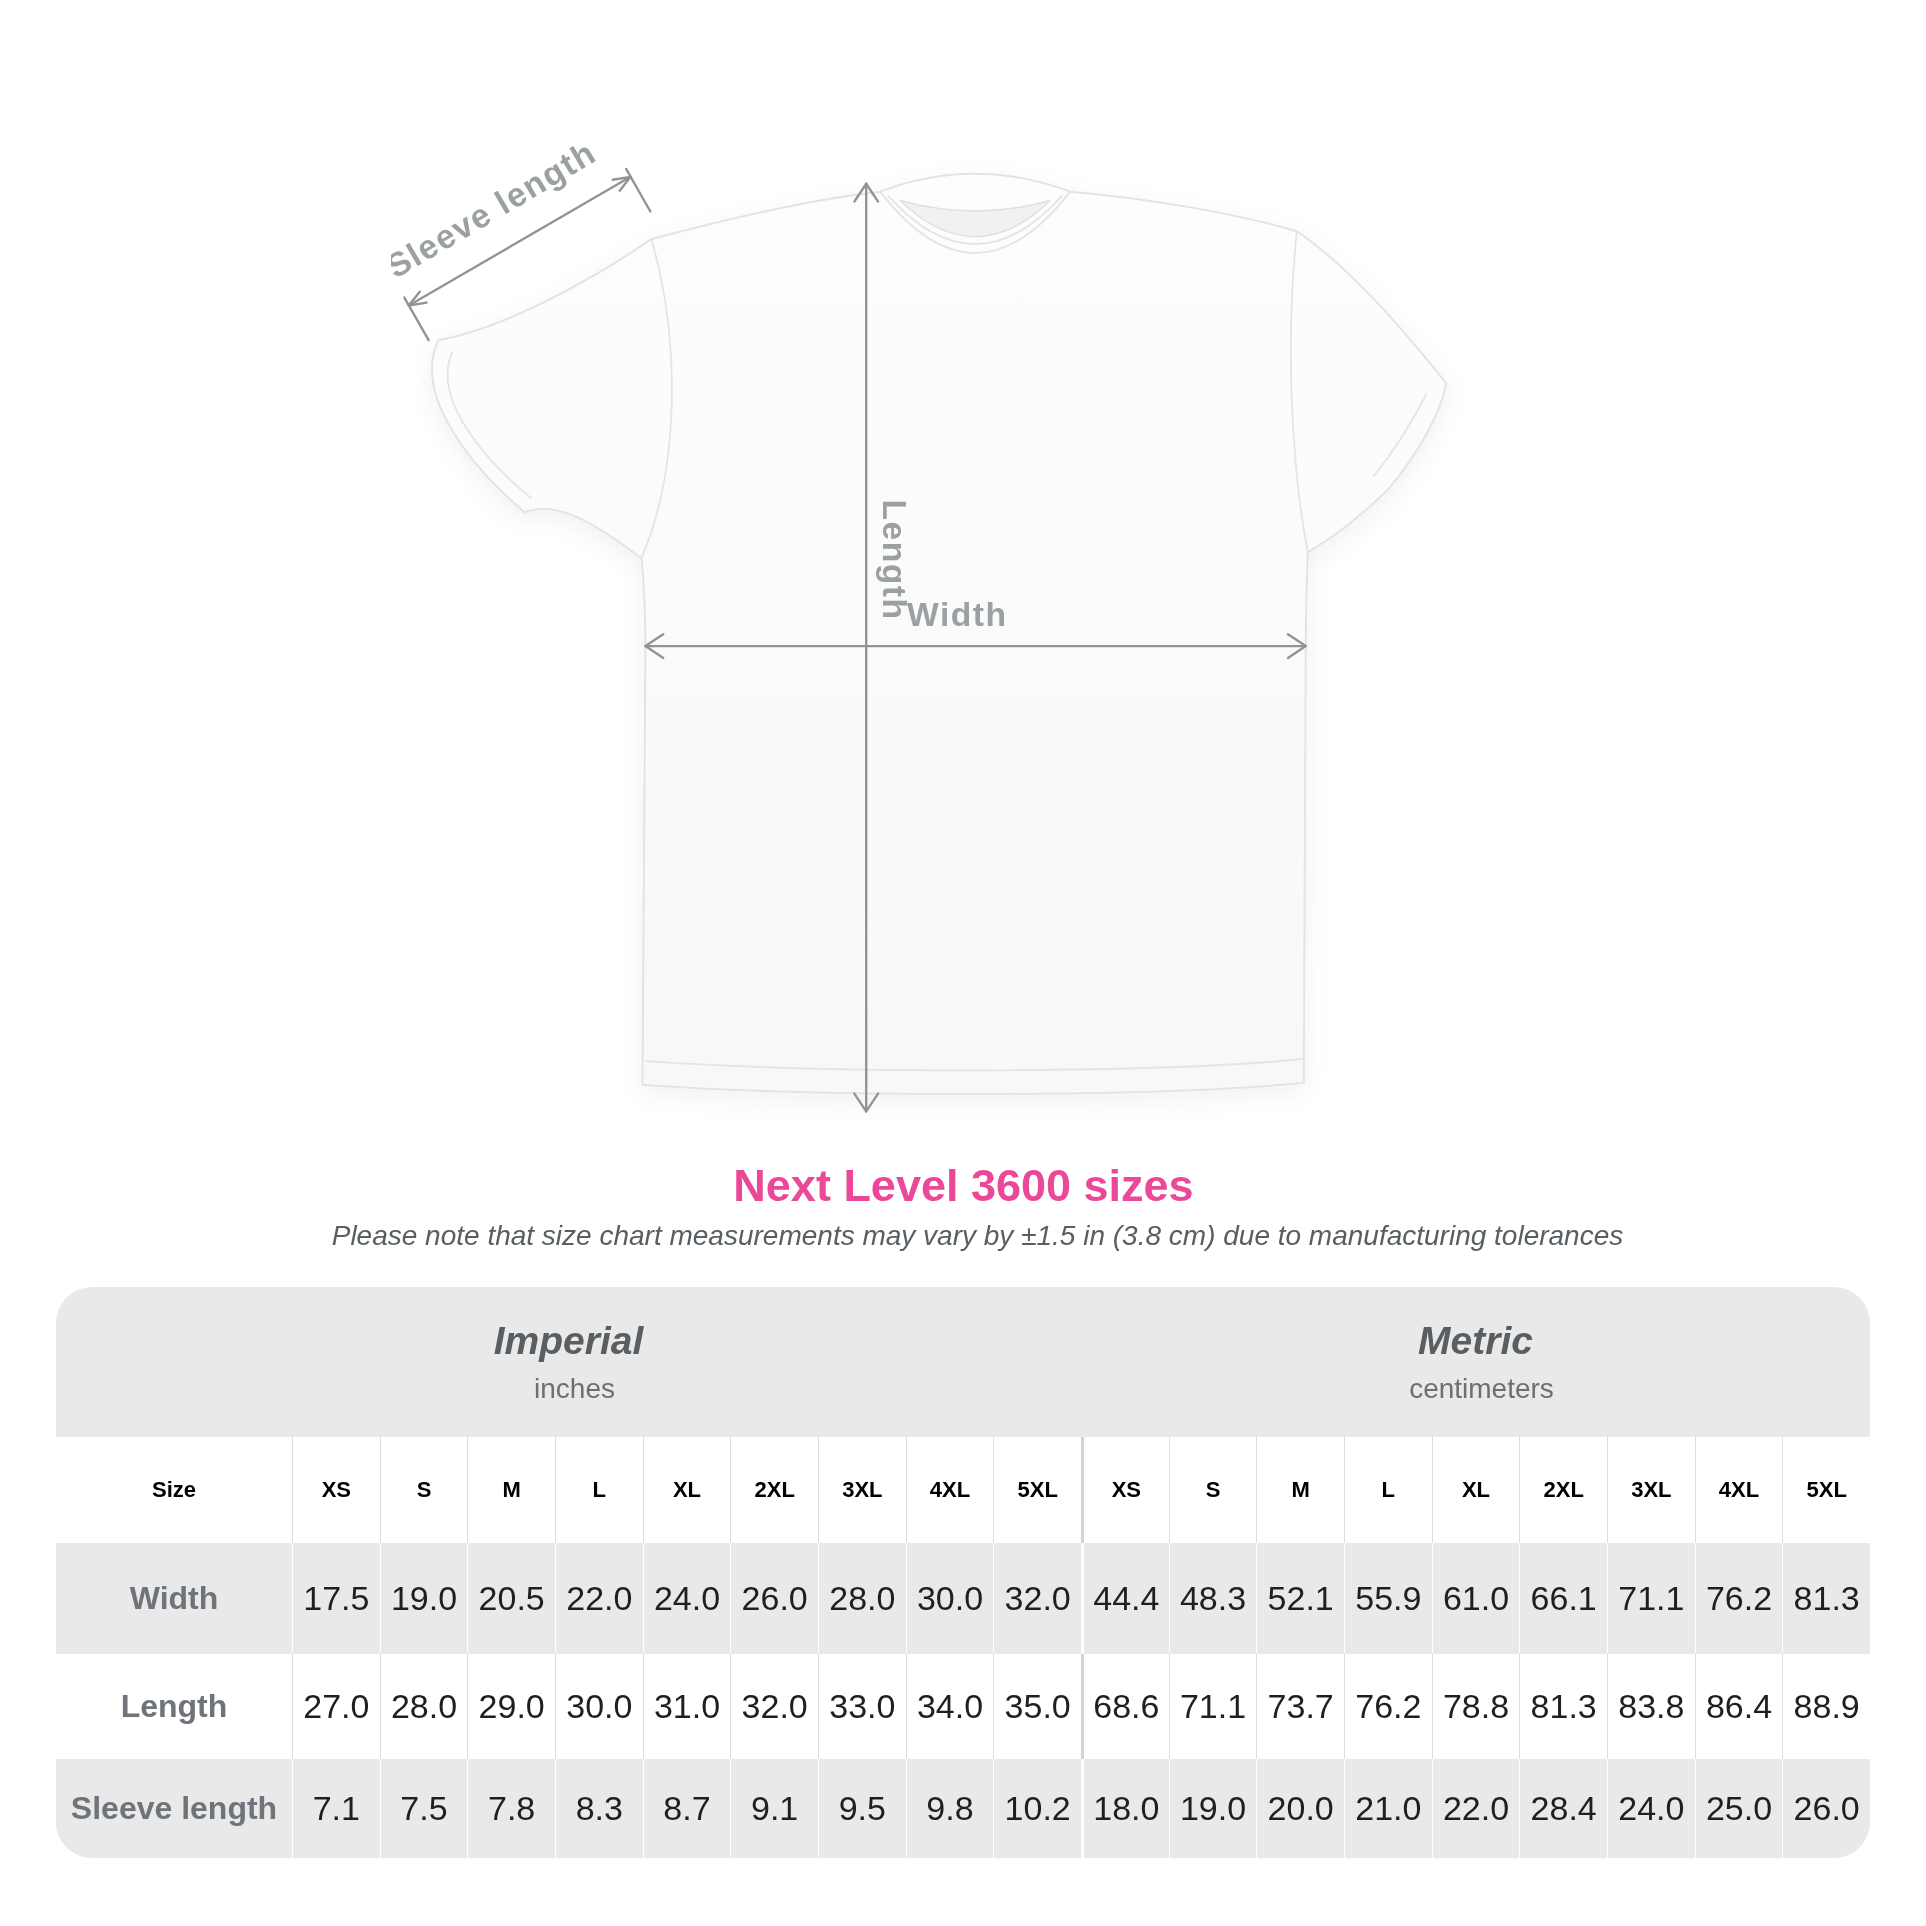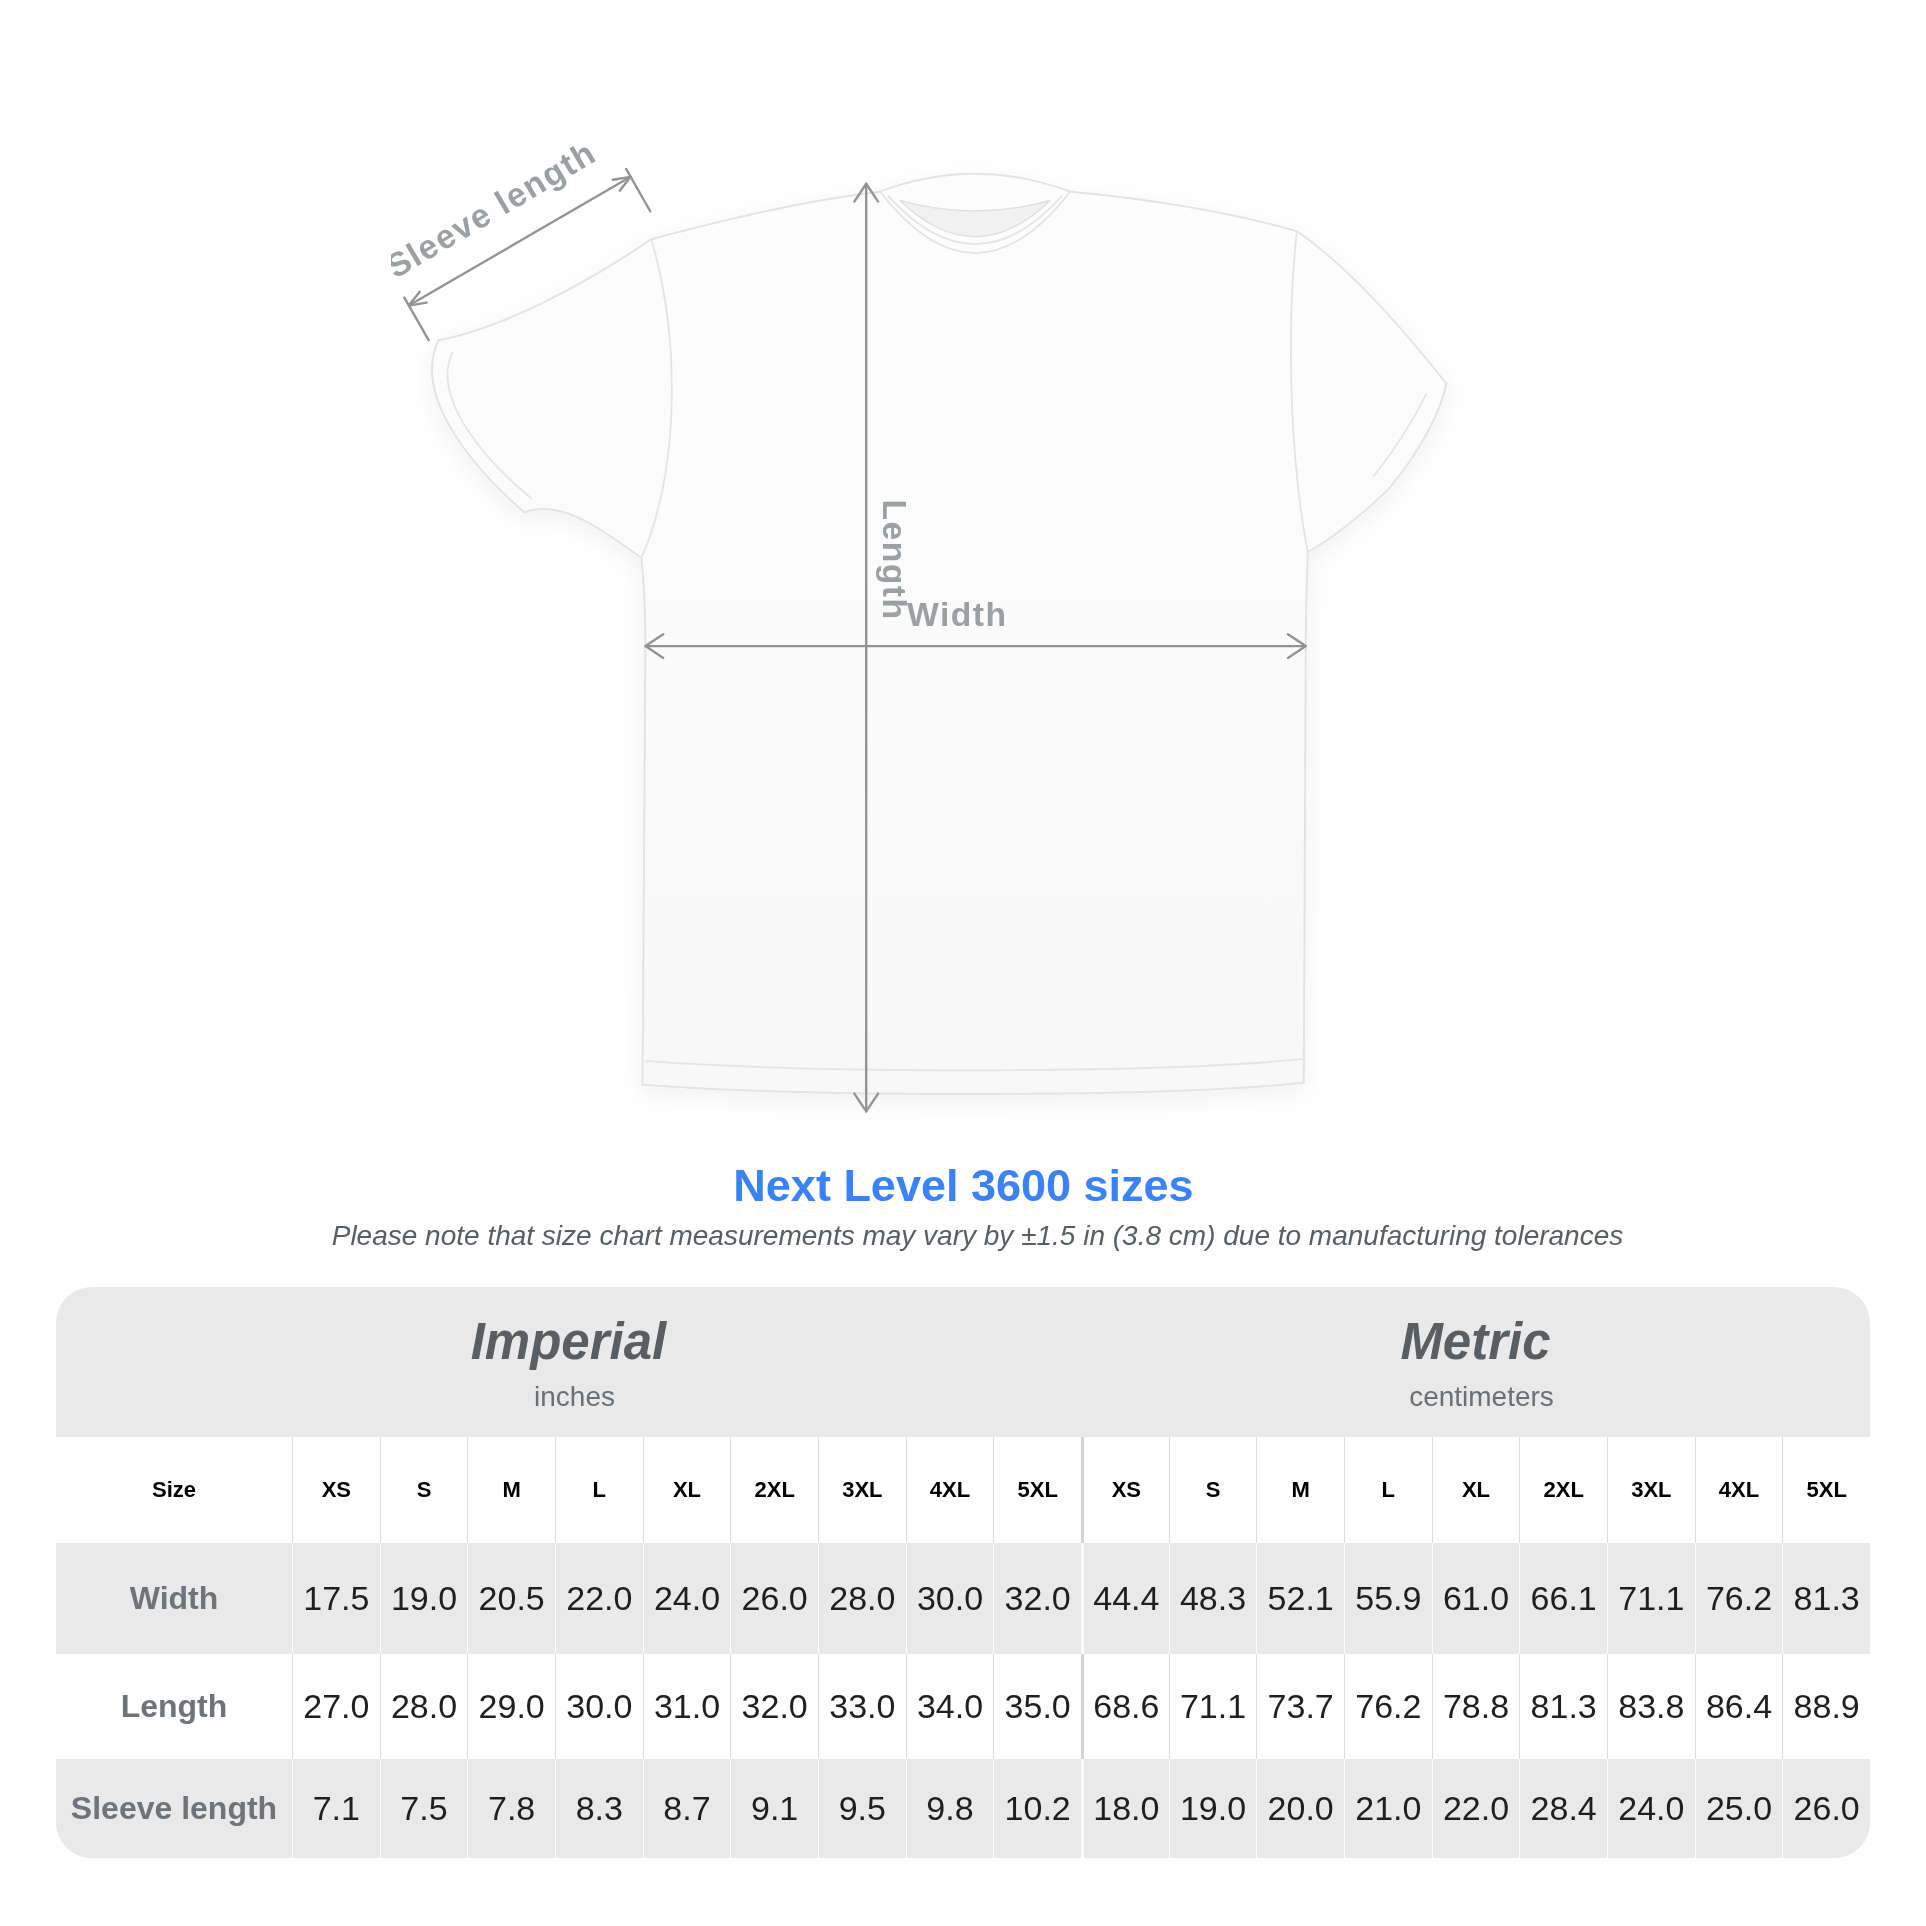--- a/index.html
+++ b/index.html
@@ -10,32 +10,32 @@
   
   .shirt-wrap{position:absolute;left:391px;top:144px;width:1089px;height:1020px;}
   .tee{fill:url(#teeGrad);stroke:#e3e3e3;stroke-width:2;}
   .seam{fill:none;stroke:#e4e4e4;stroke-width:1.8;}
   .opening{fill:#f1f1f1;stroke:#e0e0e0;stroke-width:1.5;}
   .arrow{stroke:#919497;stroke-width:2.4;fill:none;stroke-linecap:round;stroke-linejoin:round;}
   .dlabel{font:bold 34px "Liberation Sans", sans-serif;fill:#9ba0a3;letter-spacing:1.5px;}
 
   
   .title{position:absolute;left:0;top:1160px;width:100%;text-align:center;
-         font-size:45px;font-weight:bold;color:#3b82f6;margin:0;}
+         font-size:45px;font-weight:bold;color:#ec4899;margin:0;}
   .subtitle{position:absolute;left:0;top:1220px;width:100%;text-align:center;
          font-size:28px;font-style:italic;color:#585e62;margin:0;padding-left:14px;}
 
   
   .panel{position:absolute;left:56px;top:1287px;width:1814px;height:571px;
          background:#e9e9e9;border-radius:36px;overflow:hidden;}
   .units{display:flex;height:150px;}
   .unit{display:flex;flex-direction:column;align-items:center;justify-content:center;gap:10px;}
   .unit.imperial{width:1025px;}
   .unit.metric{flex:1;}
-  .unit-name{font-size:51px;font-weight:bold;font-style:italic;color:#585e62;}
+  .unit-name{font-size:39px;font-weight:bold;font-style:italic;color:#585e62;}
   .unit-sub{font-size:28px;color:#6a7074;margin-left:12px;}
 
   .size-table{display:grid;grid-template-columns:236px repeat(18,1fr);
               grid-template-rows:106px 111px 105px 99px;width:1814px;}
   .cell{display:flex;align-items:center;justify-content:center;
         background:#ffffff;font-size:34px;color:#1f1f1f;}
   .cell.hdr{font-size:22px;font-weight:bold;color:#000000;}
   .cell.lab{font-size:32px;font-weight:bold;color:#6e747a;}
   .cell.gray{background:#e9e9e9;}
   .cell.sep{border-left:1px solid #dcdcdc;}

